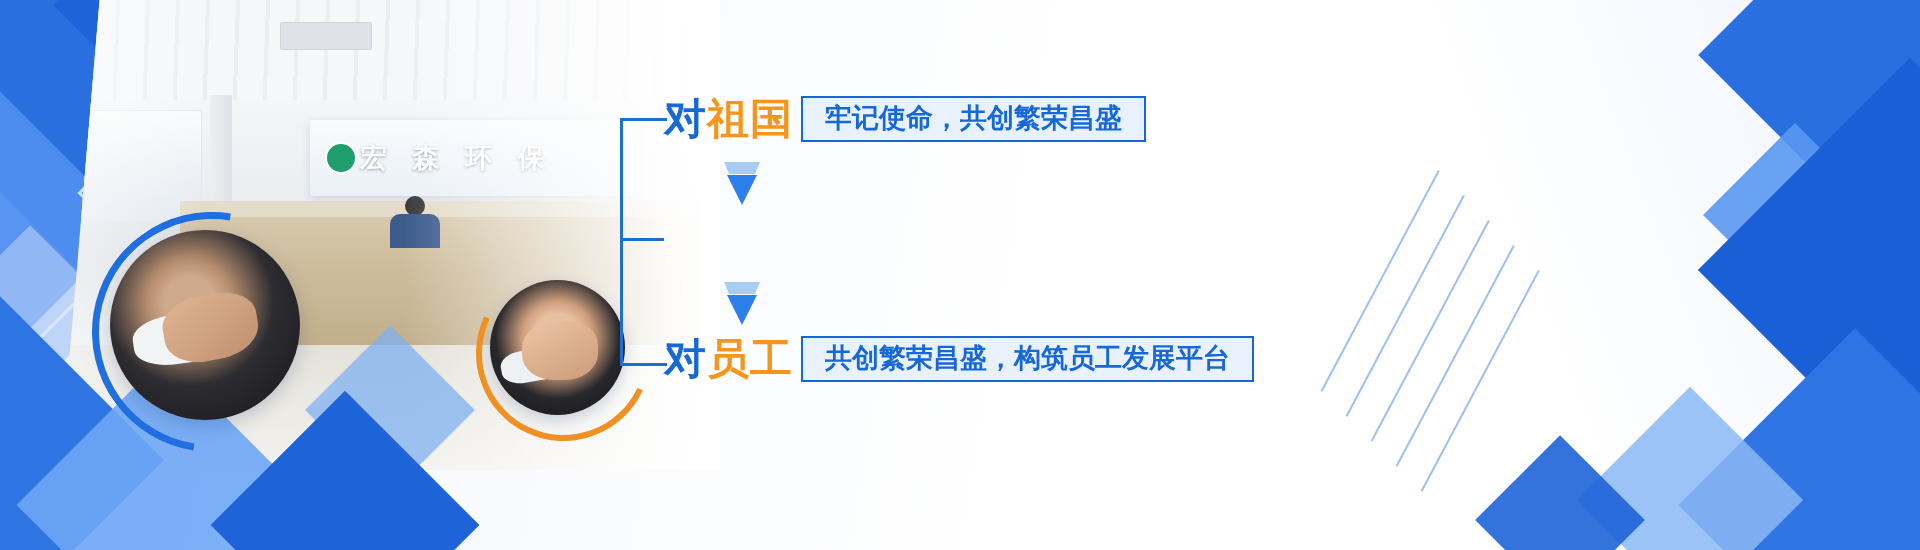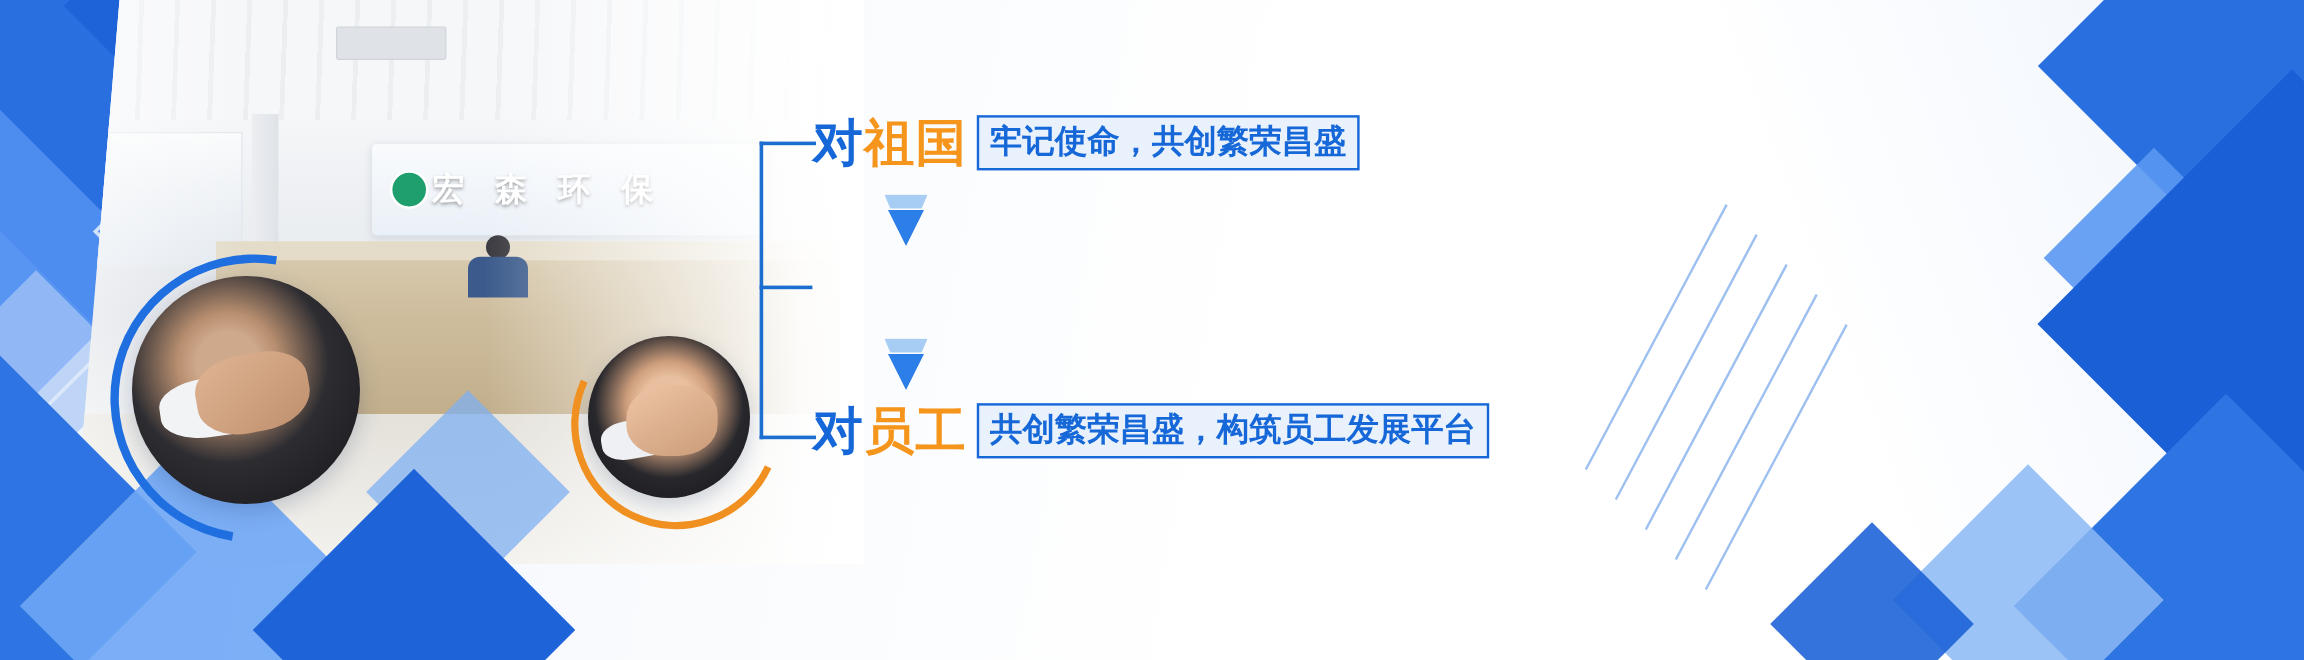--- a/index.html
+++ b/index.html
@@ -87,37 +87,37 @@
   .ring-a{position:absolute;left:92px;top:212px;width:226px;height:226px;border-radius:50%;
     border:7px solid #1f6fe0;border-right-color:transparent;border-bottom-color:transparent;transform:rotate(-36deg);}
   .circ-b{left:490px;top:280px;width:135px;height:135px;box-shadow:0 6px 16px rgba(30,60,110,.2);
     background:radial-gradient(circle at 50% 42%,#e8c0a0 0 22%,#cf9f7d 34%,#27272c 60%,#141418 100%);}
   .cb-hand{position:absolute;left:24%;top:30%;width:56%;height:44%;background:linear-gradient(150deg,#eec6a6,#cb9b78);border-radius:46% 40% 44% 42%;}
   .cb-cuff{position:absolute;left:8%;top:52%;width:40%;height:24%;background:#eef0f3;border-radius:40% 12% 12% 40%;transform:rotate(-10deg);}
   .ring-b{position:absolute;left:476px;top:266px;width:163px;height:163px;border-radius:50%;
     border:6px solid #f09020;border-top-color:transparent;border-right-color:transparent;transform:rotate(-20deg);}
 
   
-  .content{position:absolute;left:633px;top:70px;width:700px;height:330px;}
+  .content{position:absolute;left:620px;top:70px;width:700px;height:330px;}
   .bracket{position:absolute;left:0;top:48px;width:44px;height:242px;
     border-left:3px solid #1c6fd0;border-top:3px solid #1c6fd0;border-bottom:3px solid #1c6fd0;}
   .bracket-mid{position:absolute;left:0;top:168px;width:44px;height:3px;background:#1c6fd0;}
 
   .row{position:absolute;left:44px;display:flex;align-items:center;height:54px;}
   .row1{top:22px;}
   .row2{top:142px;}
   .row3{top:262px;}
 
   .head{font-size:42px;font-weight:900;line-height:1;letter-spacing:1px;white-space:nowrap;}
   .head .b{color:#1668d8;}
   .head .o{color:#f5951c;}
 
   .chip{
     margin-left:8px;border:2px solid #1668d8;background:#e9f1fc;
-    padding:5px 9px 6px;font-size:27px;font-weight:700;color:#1668d8;white-space:nowrap;line-height:1.12;
+    padding:5px 22px 6px;font-size:27px;font-weight:700;color:#1668d8;white-space:nowrap;line-height:1.12;
   }
 
   .arrow{position:absolute;left:104px;width:36px;}
   .a1{top:92px;}
   .a2{top:212px;}
   .arrow .cap{width:36px;height:12px;background:#a8cdf4;clip-path:polygon(0 0,100% 0,86% 100%,14% 100%);}
   .arrow .tip{width:30px;height:30px;margin:1px auto 0;background:#2c7fe8;clip-path:polygon(0 0,100% 0,50% 100%);}
 </style>
 </head>
 <body>

